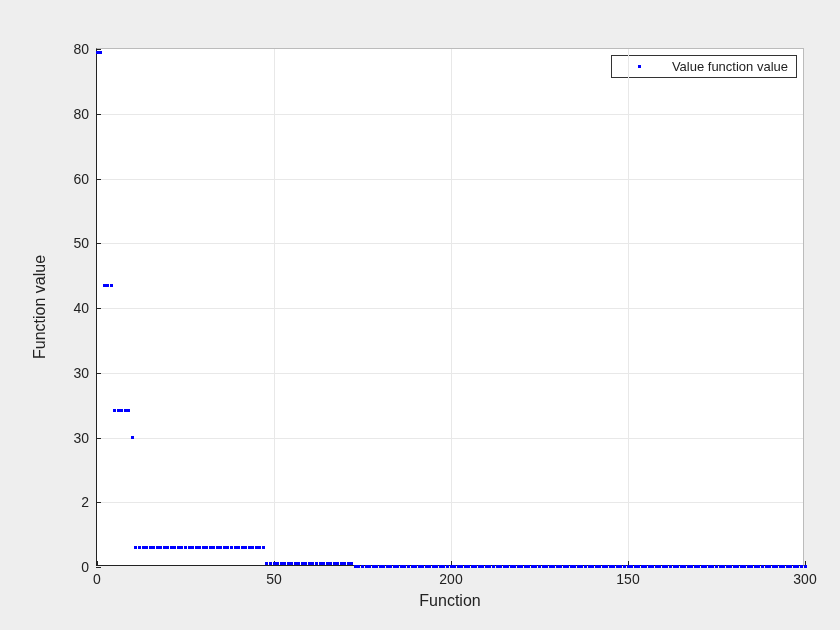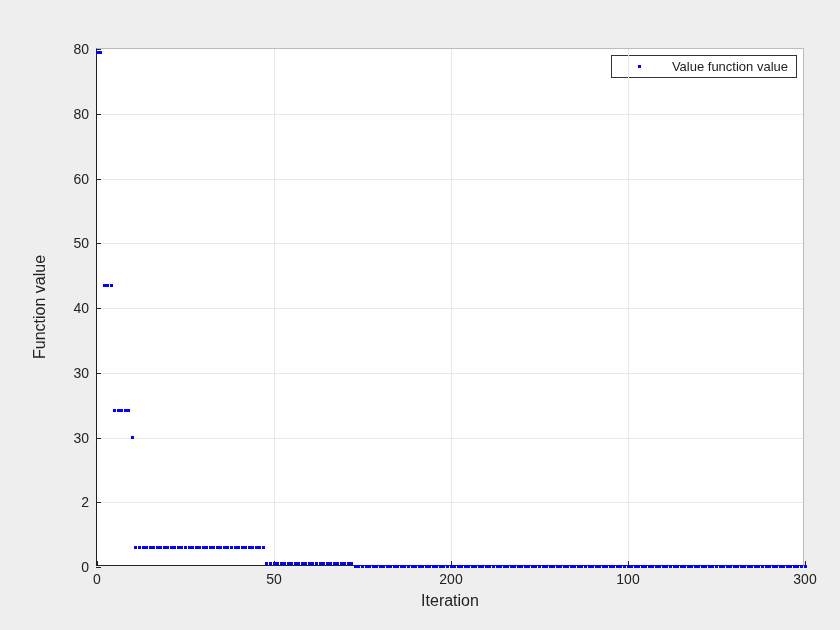--- a/index.html
+++ b/index.html
@@ -157,21 +157,21 @@
   <div class="tick-v" style="left: 0px;"></div>
       <div class="xlabel-tick" style="left: 0px;">0</div>
       <div class="grid-v" style="left: 177px;"></div>
       <div class="tick-v" style="left: 177px;"></div>
       <div class="xlabel-tick" style="left: 177px;">50</div>
       <div class="grid-v" style="left: 354px;"></div>
       <div class="tick-v" style="left: 354px;"></div>
       <div class="xlabel-tick" style="left: 354px;">200</div>
       <div class="grid-v" style="left: 531px;"></div>
       <div class="tick-v" style="left: 531px;"></div>
-      <div class="xlabel-tick" style="left: 531px;">100</div>
+      <div class="xlabel-tick" style="left: 531px;">150</div>
       <div class="tick-v" style="left: 708px;"></div>
       <div class="xlabel-tick" style="left: 708px;">300</div>
       <div class="tick-h" style="top: 518px;"></div>
       <div class="ylabel-tick" style="top: 518px;">0</div>
       <div class="grid-h" style="top: 453.25px;"></div>
       <div class="tick-h" style="top: 453.25px;"></div>
       <div class="ylabel-tick" style="top: 453.25px;">2</div>
       <div class="grid-h" style="top: 388.5px;"></div>
       <div class="tick-h" style="top: 388.5px;"></div>
       <div class="ylabel-tick" style="top: 388.5px;">30</div>
@@ -388,17 +388,17 @@
       <div class="pt" style="left: 683.22px; top: 517.279px;"></div>
       <div class="pt" style="left: 686.76px; top: 517.279px;"></div>
       <div class="pt" style="left: 690.3px; top: 517.279px;"></div>
       <div class="pt" style="left: 693.84px; top: 517.279px;"></div>
       <div class="pt" style="left: 697.38px; top: 517.279px;"></div>
       <div class="pt" style="left: 700.92px; top: 517.279px;"></div>
       <div class="pt" style="left: 704.46px; top: 517.279px;"></div>
       <div class="pt" style="left: 708px; top: 517.279px;"></div>
     </div>
 
-  <div id="xlabel">Iteration</div>
+  <div id="xlabel">Function</div>
   <div id="ylabel">
       <span>Function value</span>
     </div>
 </div>
 
 </body></html>

